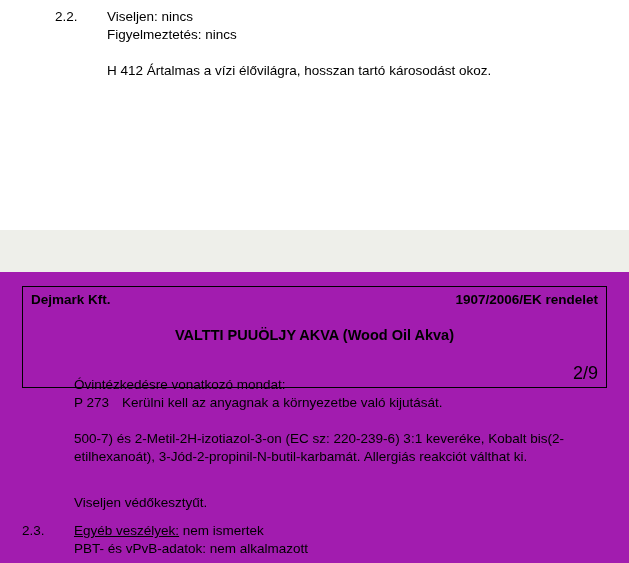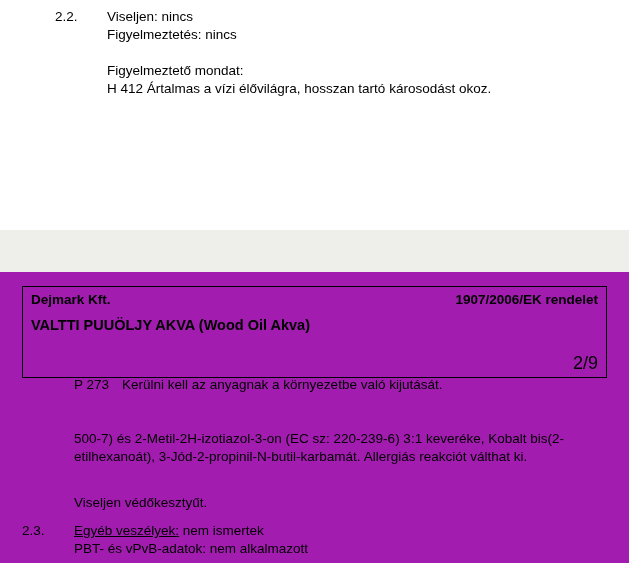--- a/index.html
+++ b/index.html
@@ -82,23 +82,24 @@
     padding: 5px 8px 3px 8px;
   }
   .hdr-top {
     display: flex;
     justify-content: space-between;
     align-items: baseline;
     font-size: 13.5px;
     font-weight: bold;
   }
   .hdr-title {
+    text-align: center;
     font-size: 14.5px;
     font-weight: bold;
-    margin-top: 10px;
+    margin-top: 20px;
   }
   .hdr-page {
     text-align: right;
     font-size: 18px;
     margin-top: 20px;
     font-weight: normal;
   }
   .body-block {
     position: absolute;
     font-size: 13.5px;
@@ -114,41 +115,41 @@
 <div class="page">
 
   <div class="top-section">
 
     <div class="sec-row" style="left:22px; top:8px; width:585px;">
       <div class="sec-num">2.2.</div>
       <div class="sec-body">
         <div class="line">Viseljen: nincs</div>
         <div class="line">Figyelmeztetés: nincs</div>
         <div class="gap"></div>
-        <div class="line">Figyelmeztető mondat:</div>
         <div class="line">H 412 Ártalmas a vízi élővilágra, hosszan tartó károsodást okoz.</div>
       </div>
     </div>
 
   </div>
 
   <div class="band"></div>
 
   <div class="bottom-section">
 
     <div class="hdr-box">
       <div class="hdr-top">
         <span>Dejmark Kft.</span>
         <span>1907/2006/EK rendelet</span>
       </div>
       <div class="hdr-title">VALTTI PUUÖLJY AKVA (Wood Oil Akva)</div>
       <div class="hdr-page">2/9</div>
     </div>
 
     <div class="body-block" style="left:74px; top:104px; width:533px;">
+      <div class="line">Óvintézkedésre vonatkozó mondat:</div>
       <div class="line">
         <span class="ind" style="width:48px;">P 273</span><span>Kerülni kell az anyagnak a környezetbe való kijutását.</span>
       </div>
     </div>
 
     <div class="body-block" style="left:74px; top:158px; width:533px;">
       <div class="line">500-7) és 2-Metil-2H-izotiazol-3-on (EC sz: 220-239-6) 3:1 keveréke, Kobalt bis(2-</div>
       <div class="line">etilhexanoát), 3-Jód-2-propinil-N-butil-karbamát. Allergiás reakciót válthat ki.</div>
     </div>
 

